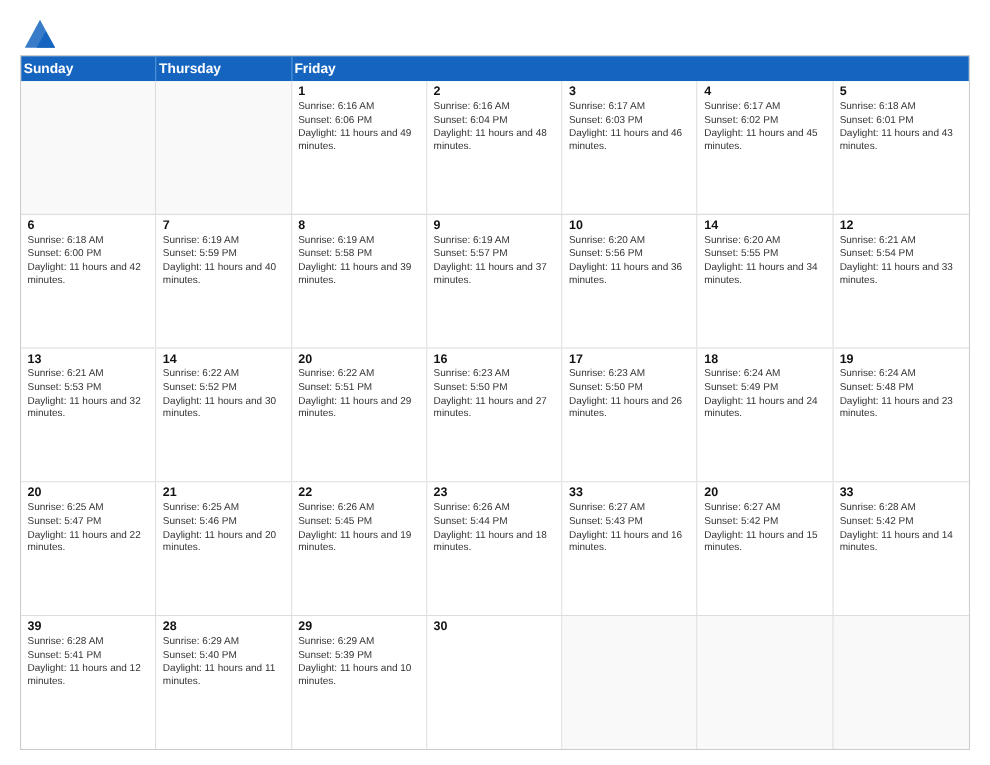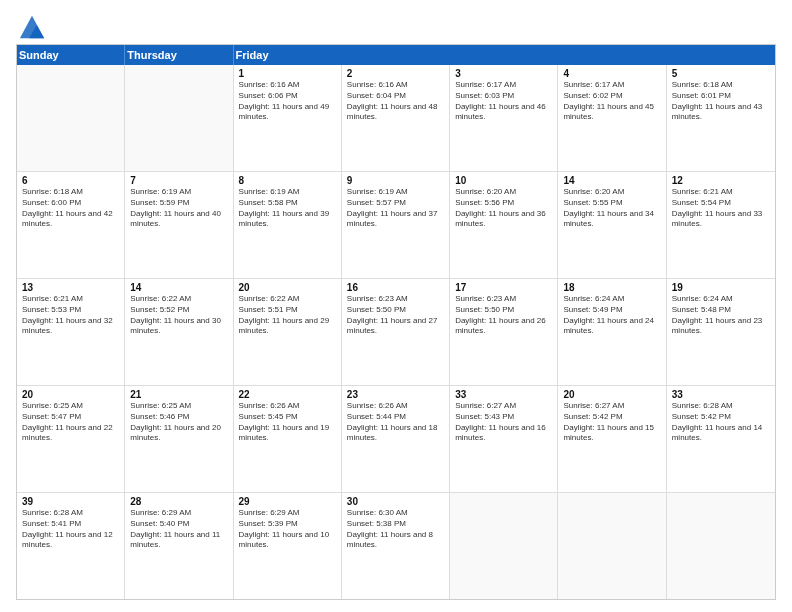--- a/index.html
+++ b/index.html
@@ -311,23 +311,20 @@
 Daylight: 11 hours and 11 minutes.</div>
           </div>
           <div class="cal-cell">
             <div class="day-num">29</div>
             <div class="cell-text" style="white-space: pre-line;">Sunrise: 6:29 AM
 Sunset: 5:39 PM
 Daylight: 11 hours and 10 minutes.</div>
           </div>
           <div class="cal-cell">
             <div class="day-num">30</div>
-            <div class="cell-text" style="white-space: pre-line;">Sunrise: 6:30 AM
-Sunset: 5:38 PM
-Daylight: 11 hours and 8 minutes.</div>
           </div>
           <div class="cal-cell empty"></div>
           <div class="cal-cell empty"></div>
           <div class="cal-cell empty"></div>
         </div>
       </div>
   </div>
 </div>
 
 </body></html>

